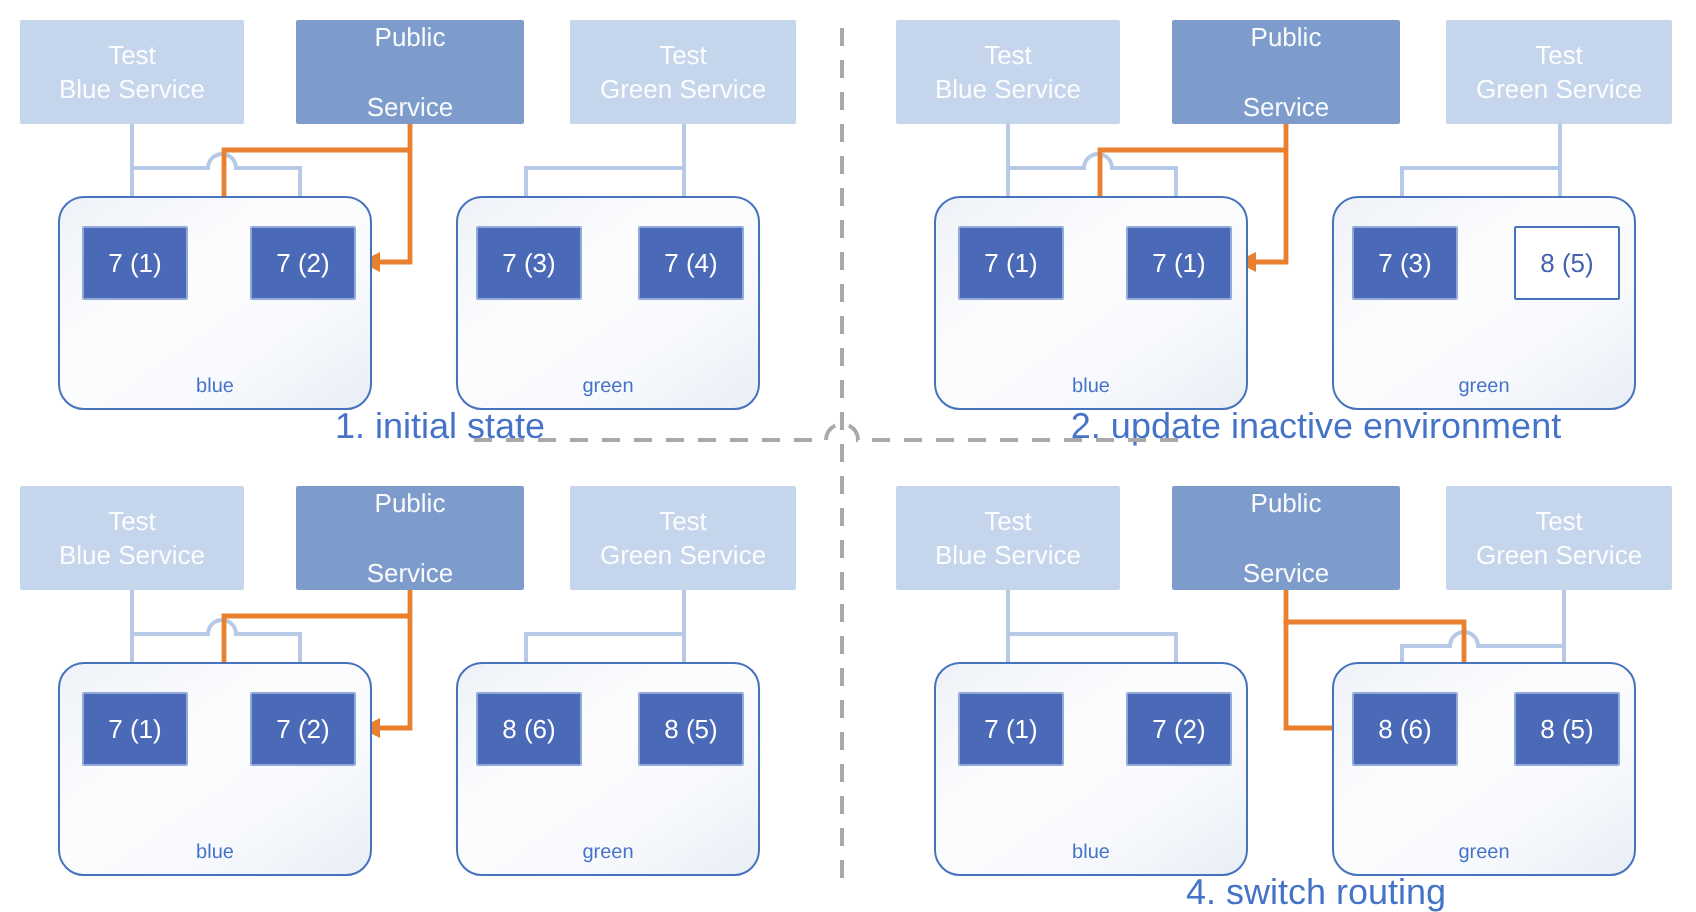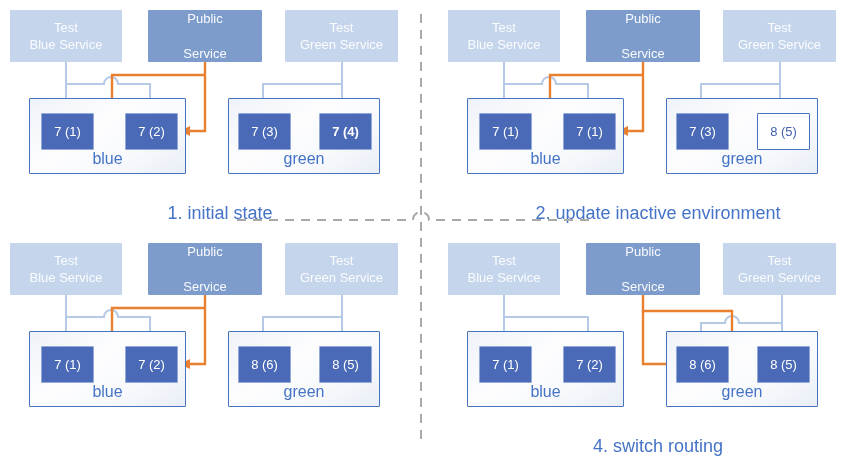--- a/index.html
+++ b/index.html
@@ -11,38 +11,38 @@
   .panel{position:absolute;width:424px;height:228px;}
   .svc{
     position:absolute;top:10px;height:52px;width:112px;
     display:flex;flex-direction:column;align-items:center;justify-content:center;
     font-size:13px;line-height:17px;color:rgba(255,255,255,0.95);
     text-align:center;border-radius:1px;
   }
   .svc.test{background:var(--service-test-fill);color:rgba(255,255,255,0.93);}
   .svc.public{background:var(--service-public-fill);justify-content:space-between;}
   .env{
-    position:absolute;top:98px;height:76px;
-    border:1.5px solid var(--env-border);border-radius:1px;
+    position:absolute;top:98px;height:107px;
+    border:1.5px solid var(--env-border);border-radius:13px;
     background:linear-gradient(145deg,#eef2f8 0%,#fdfdfe 40%,#f7f9fc 70%,#e9eef6 100%);
     box-sizing:border-box;
   }
   .pod{
     position:absolute;top:14px;width:53px;height:37px;
     background:var(--pod-fill);border:1px solid var(--pod-border);
     color:#ffffff;font-size:13px;border-radius:1px;
     display:flex;align-items:center;justify-content:center;box-sizing:border-box;
   }
   .pod.outline{
     background:#ffffff;border:1.5px solid var(--env-border);
     color:var(--pod-outline-text);
   }
   .env-label{
     position:absolute;left:0;right:0;bottom:5px;text-align:center;
-    font-size:16px;color:var(--accent-text);
+    font-size:10px;color:var(--accent-text);
   }
   .caption{
     position:absolute;left:0;top:203px;width:440px;text-align:center;
     font-size:18px;color:var(--accent-text);
   }
   svg.wires{position:absolute;left:0;top:0;pointer-events:none;}
   svg.dividers{position:absolute;left:0;top:0;pointer-events:none;}
   .lb{stroke:var(--wire-blue);stroke-width:2;fill:none;}
   .lbf{fill:var(--wire-blue);}
   .or{stroke:var(--wire-orange);stroke-width:2.4;fill:none;}
@@ -81,21 +81,21 @@
       <span>Test</span>
       <span>Green Service</span>
     </div>
     <div class="env" style="left:29px;width:157px;">
       <div class="pod" style="left:11px;">7 (1)</div>
       <div class="pod" style="left:95px;">7 (2)</div>
       <div class="env-label">blue</div>
     </div>
     <div class="env" style="left:228px;width:152px;">
       <div class="pod" style="left:9px;">7 (3)</div>
-      <div class="pod" style="left:90px;font-weight:bold;">7 (4)</div>
+      <div class="pod" style="left:90px;">7 (4)</div>
       <div class="env-label">green</div>
     </div>
     <div class="caption">1. initial state</div>
   </div>
 
   <div class="panel" style="left:438px;top:0;">
     <svg class="wires" width="424" height="228" viewBox="0 0 424 228">
       <path class="lb" d="M66,62 V102"></path>
       <path class="lb" d="M66,84 H104 A7 7 0 0 1 118,84 H150 V102"></path>
       <polygon class="lbf" points="60,102 72,102 66,111"></polygon>

